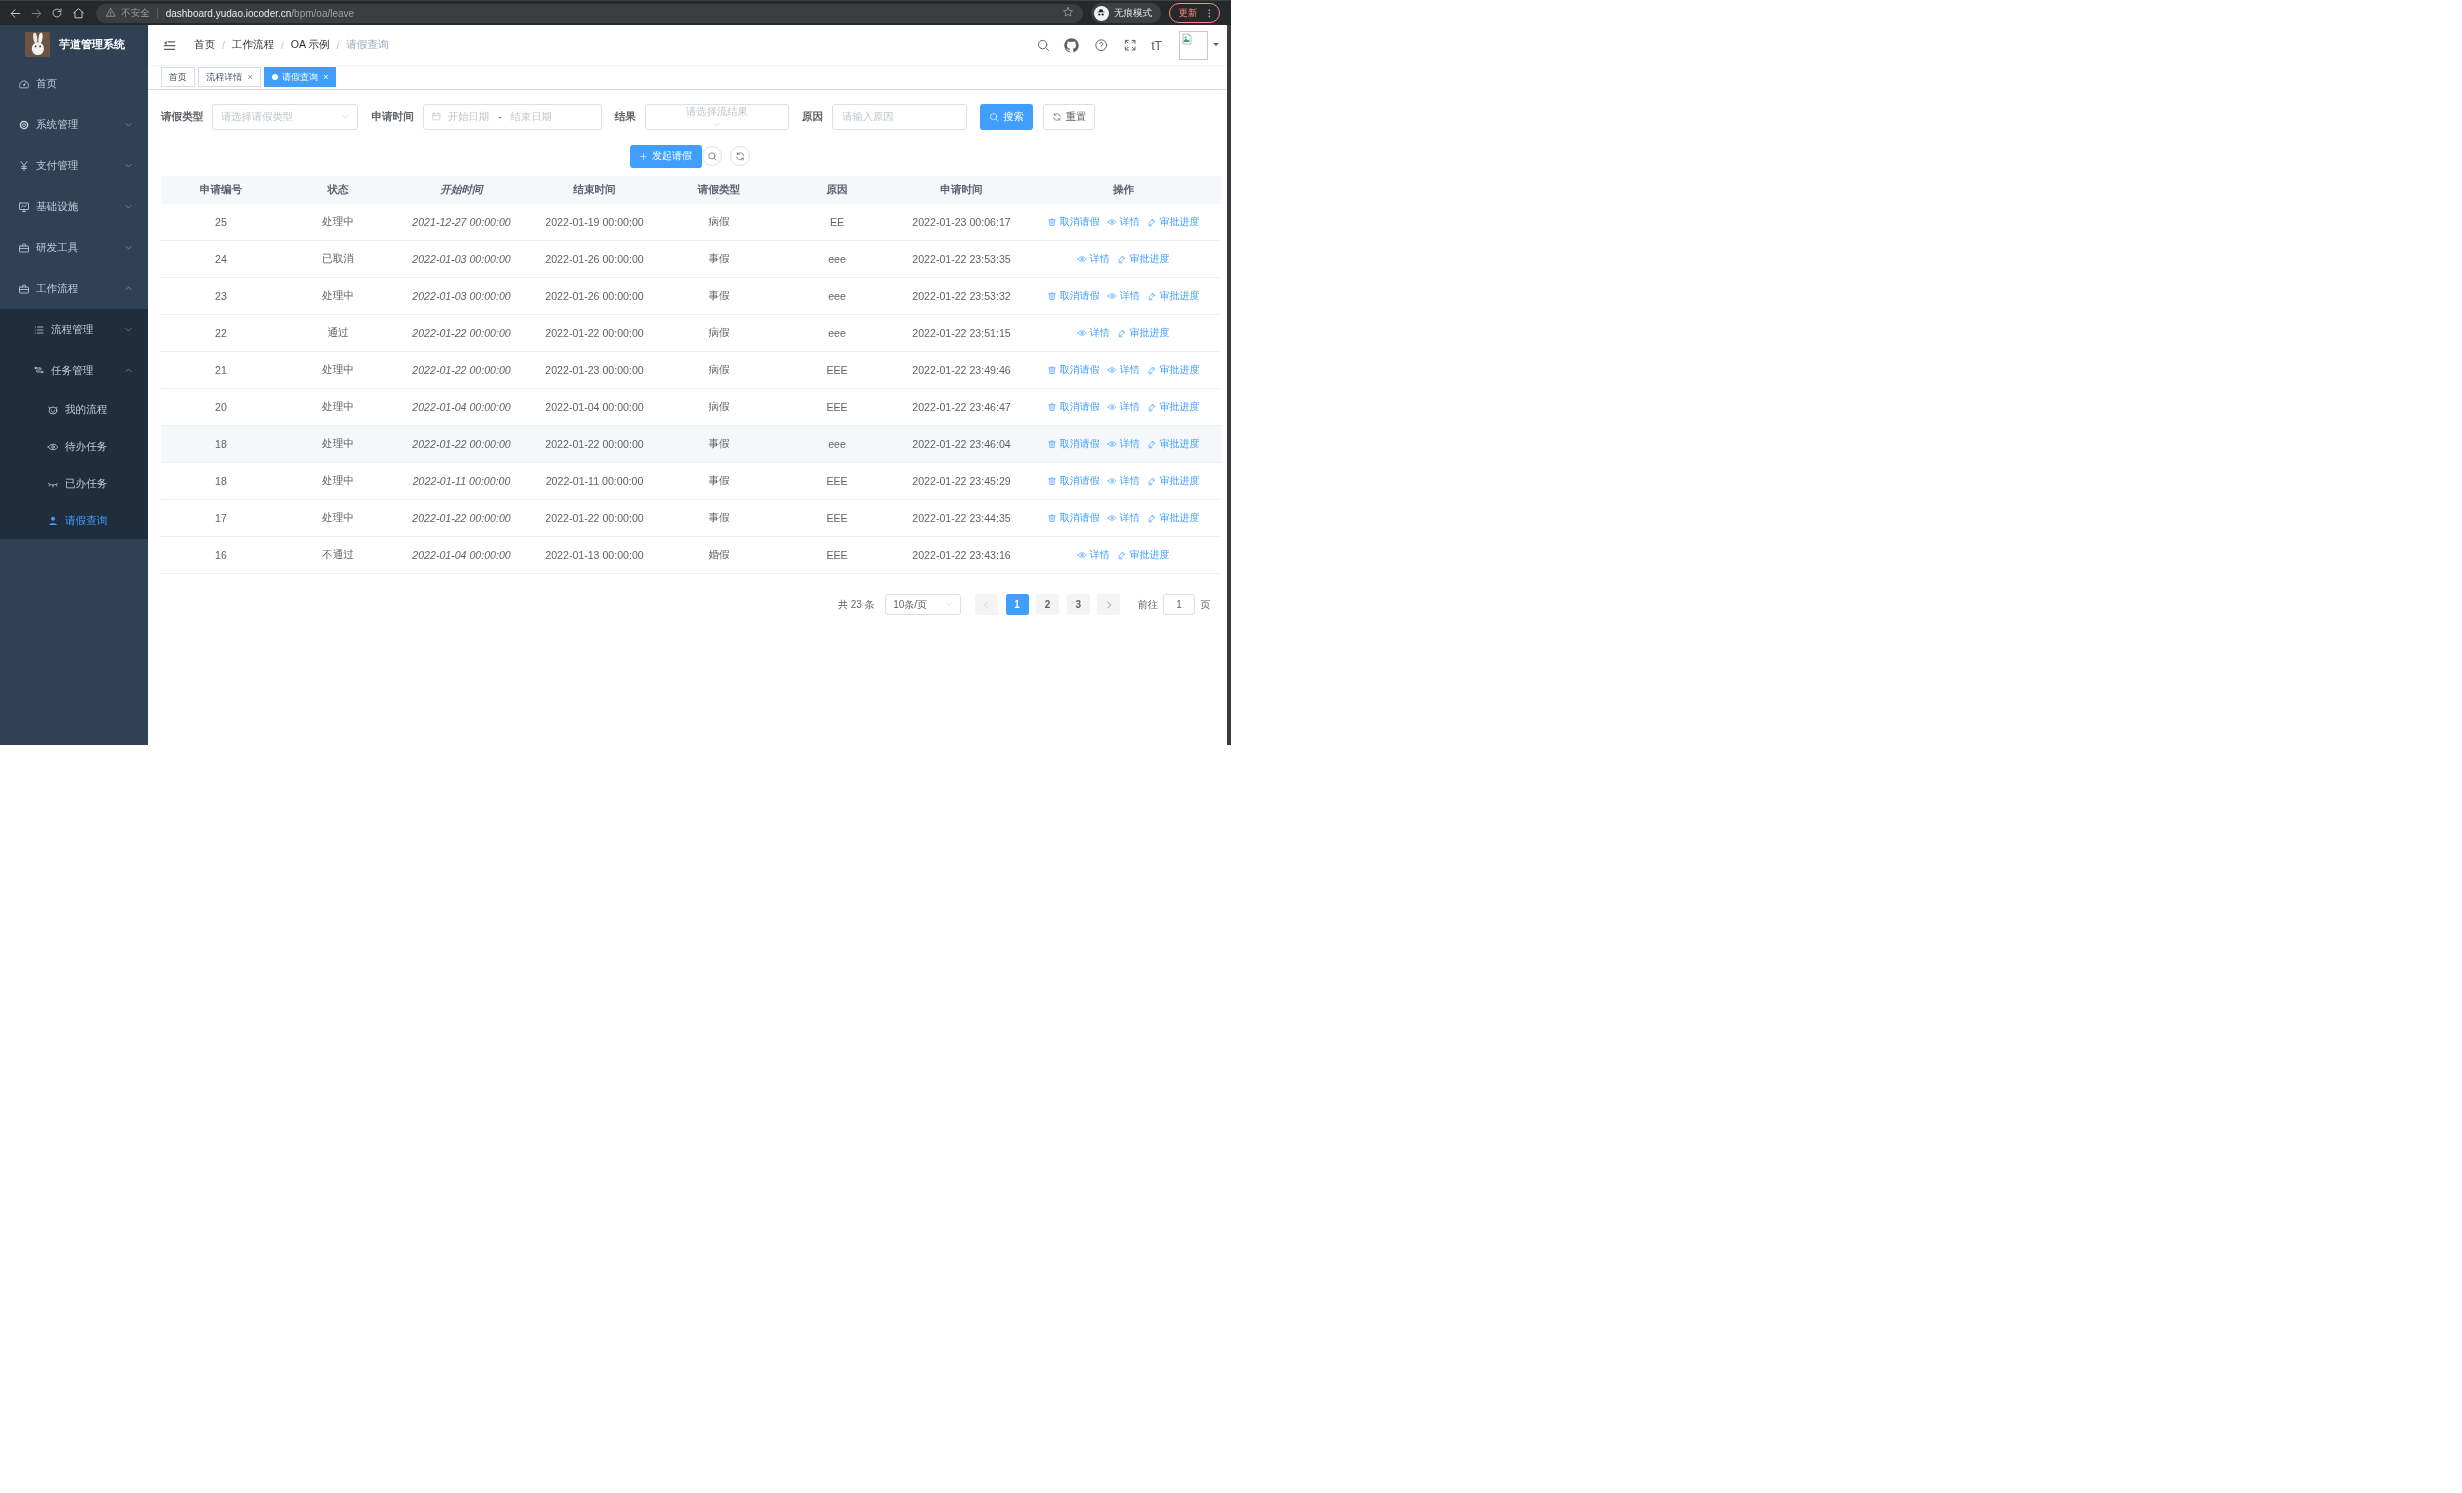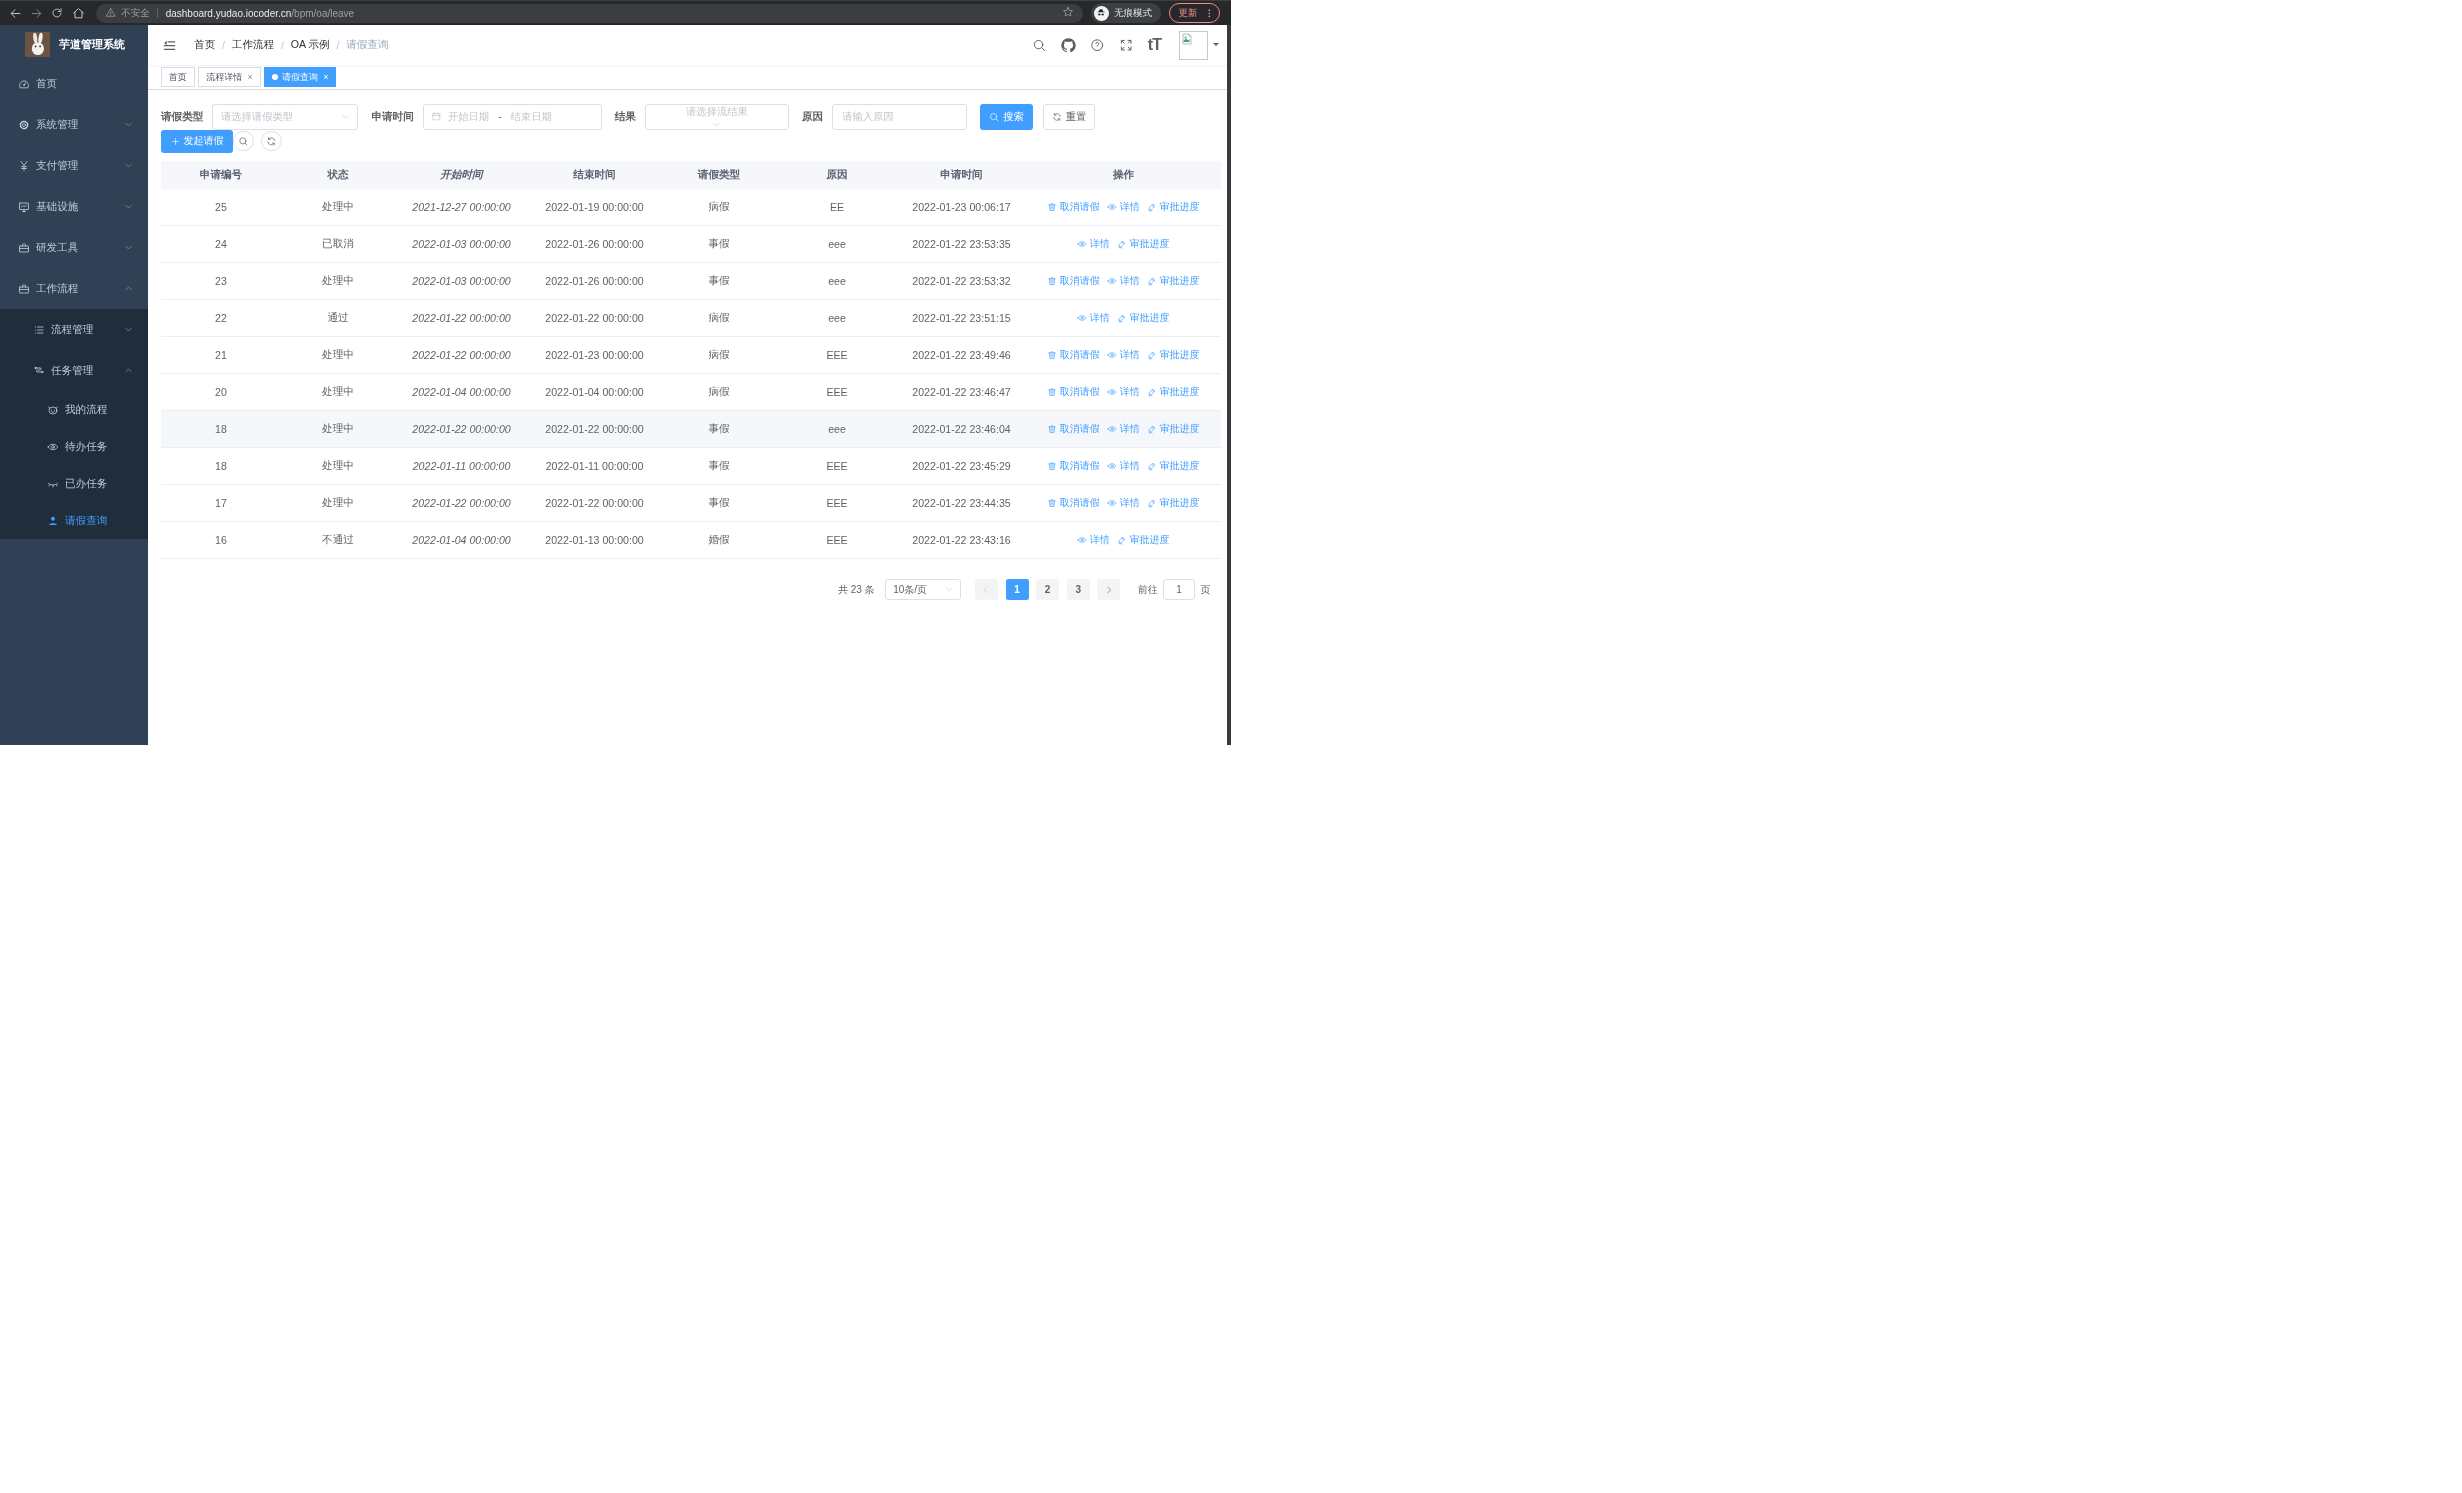--- a/index.html
+++ b/index.html
@@ -49,21 +49,21 @@
 
   
   .main { flex:1; display:flex; flex-direction:column; background:#fff; min-width:0; }
   .navbar { height:40px; display:flex; align-items:center; padding:0 12px 0 14.4px;
     box-shadow:0 0.8px 3px rgba(0,21,41,.08); position:relative; z-index:3; background:#fff; }
   .hamburger { color:#5a5e66; margin-right:16.7px; display:flex; }
   .breadcrumb { display:flex; align-items:center; gap:6.8px; font-size:10.6px; color:#303133; }
   .breadcrumb .sep { color:#c0c4cc; }
   .breadcrumb .last { color:#97a8be; }
   .nav-right { margin-left:auto; display:flex; align-items:center; gap:14.4px; color:#5a5e66; }
-  .tt-label { font-size:16px; font-weight:bold; letter-spacing:-0.8px; }
+  .tt-label { font-size:13px; font-weight:normal; letter-spacing:-0.8px; }
   .avatar-wrap { display:flex; align-items:flex-start; gap:5.3px; margin-left:3px; cursor:pointer; }
   .avatar-box { width:29px; height:29px; border:0.8px solid #c9c9c9; background:#fff; padding:1.5px; }
   .caret-down { width:0; height:0; border:3.8px solid transparent; border-top-color:#5a5e66; margin-top:12px; }
 
   .tags { height:25px; border-bottom:0.8px solid #d8dce5; display:flex; align-items:center;
     padding:0 13px; gap:3.8px; background:#fff; position:relative; z-index:2; }
   .tag { height:20px; display:flex; align-items:center; gap:3.8px; padding:0 6.8px; font-size:9px;
     border:0.8px solid #d8dce5; background:#fff; color:#495060; cursor:pointer; white-space:nowrap; }
   .tag .x { font-size:9px; color:#7d8694; margin-left:1.5px; }
   .tag.active { background:#409eff; border-color:#409eff; color:#fff; }
@@ -86,21 +86,21 @@
   .inp { width:135px; padding:0 9px; }
   .btn { height:26px; border-radius:3px; font-size:10.3px; display:inline-flex; align-items:center;
     justify-content:center; gap:3.8px; cursor:pointer; border:0.8px solid transparent; }
   .btn-primary { background:#409eff; color:#fff; }
   .btn-plain { background:#fff; color:#606266; border-color:#dcdfe6; }
   .search-btn { width:53px; }
   .reset-btn { width:52px; margin-left:10px; }
   .sel-caret { color:#c0c4cc; }
 
   
-  .create-row { display:flex; align-items:center; justify-content:flex-start; }
+  .create-row { margin-top:15px; display:flex; align-items:center; justify-content:center; }
   .create-btn { width:72px; height:23px; font-size:10px; }
   .mini-circles { display:flex; gap:7.6px; margin-right:2.3px; }
   .circle-btn { width:20.5px; height:20.5px; border-radius:50%; border:0.8px solid #dcdfe6; background:#fff;
     color:#606266; display:flex; align-items:center; justify-content:center; cursor:pointer; }
 
   
   .table { margin-top:7.6px; font-size:10.6px; color:#606266; }
   .thead { display:flex; height:28px; background:#f5f7fa; align-items:center;margin-top:8px; }
   .th { font-weight:600; color:#5a6170; text-align:center; }
   .tr { display:flex; height:37px; align-items:center; border-bottom:0.8px solid #ebeef5; background:#fff; }

